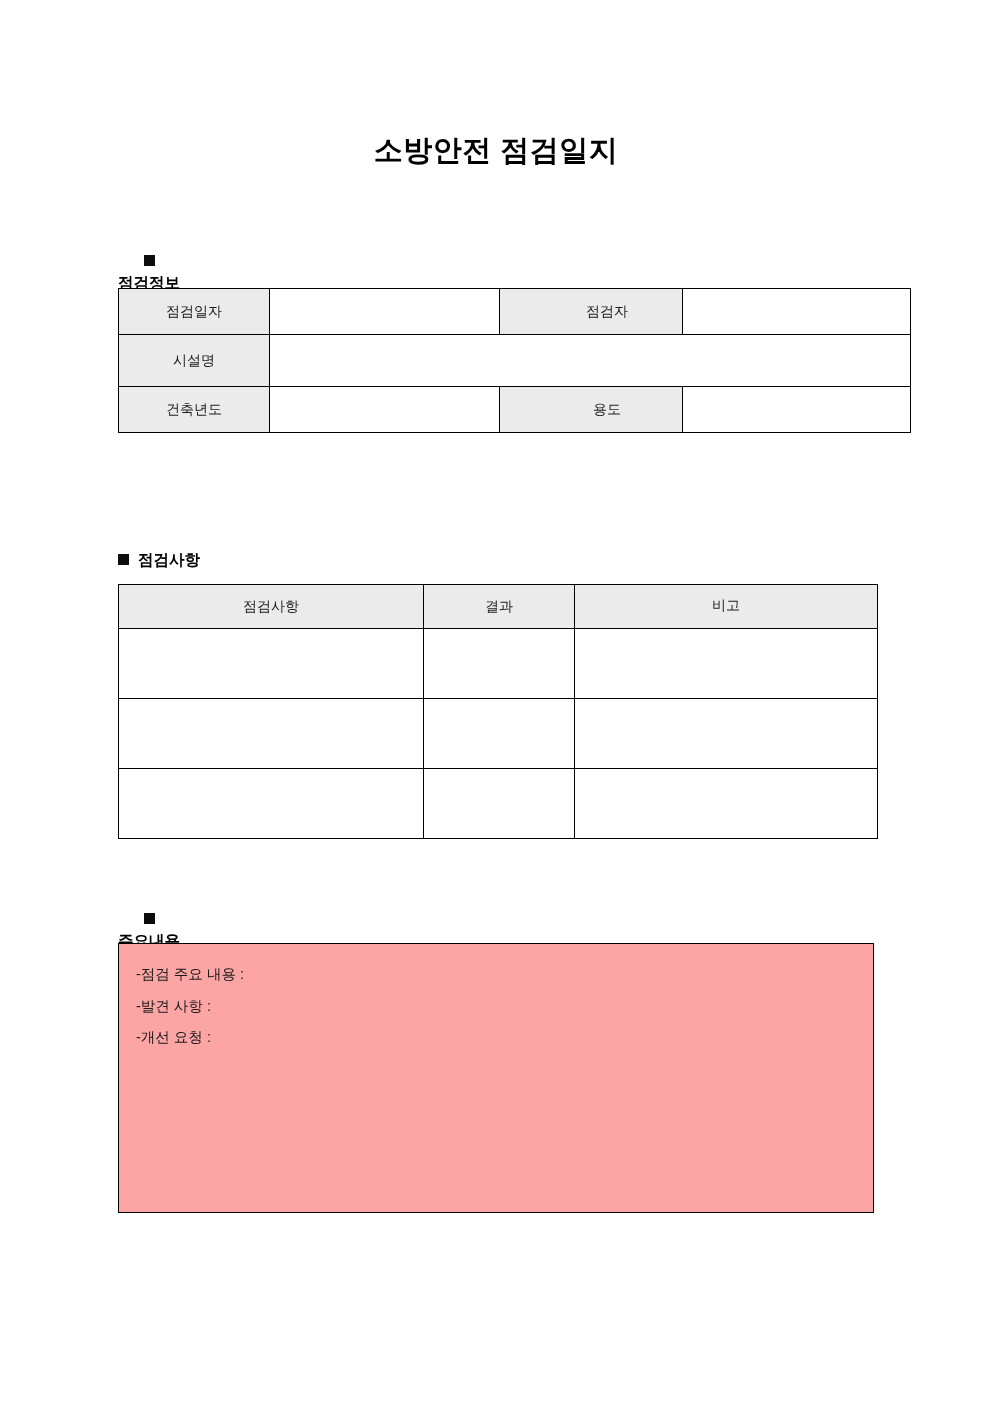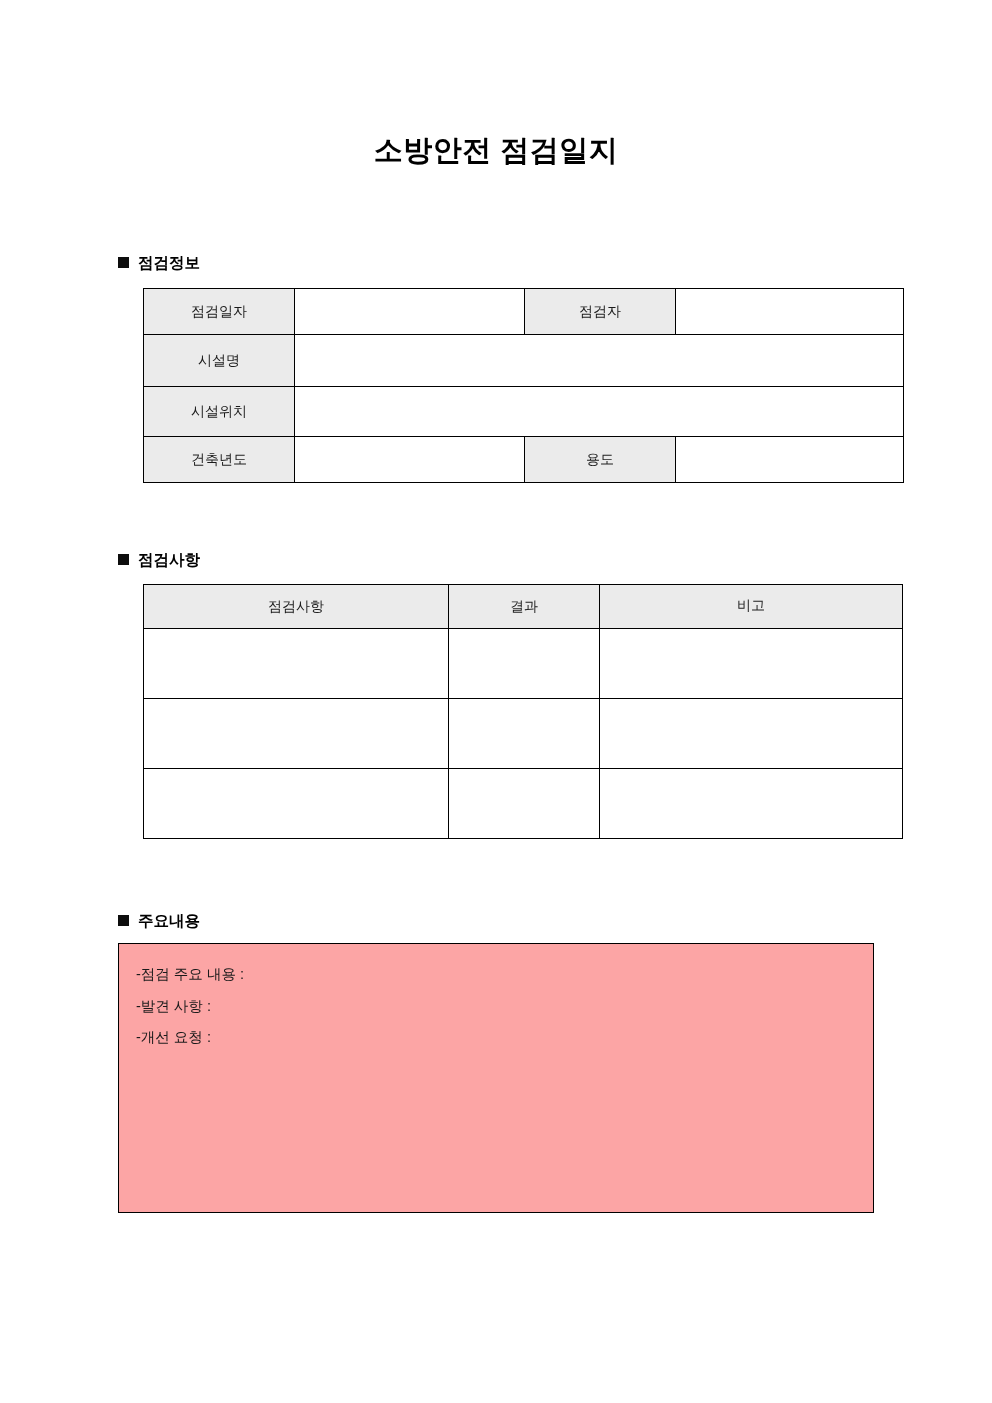--- a/index.html
+++ b/index.html
@@ -51,31 +51,30 @@
     align-items: center;
     gap: 9px;
   }
   .section-heading .bullet {
     display: inline-block;
     width: 11px;
     height: 11px;
     background: #0d0d0d;
     flex: 0 0 auto;
   }
-  #heading-info   { left: 118px; top: 255px; }
+  #heading-info   { left: 118px; top: 255px; flex-direction: column; }
   #heading-items  { left: 118px; top: 552px; text-align: center; }
-  #heading-main   { left: 118px; top: 913px; }
+  #heading-main   { left: 118px; top: 913px; flex-direction: column; }
 
   
   .form-table {
     position: absolute;
     border-collapse: collapse;
     table-layout: fixed;
     font-size: 14px;
-    margin-left: 25px;
   }
   .form-table td, .form-table th {
     border: 1px solid #000000;
     padding: 0;
     margin: 0;
     font-weight: normal;
     font-size: 14px;
     text-align: center;
     vertical-align: middle;
     line-height: 1.3;
@@ -89,21 +88,21 @@
   }
 
   
   #table-info {
     left: 118px;
     top: 288px;
     width: 756px;
   }
   #table-info .c1 { width: 150px; }
   #table-info .c2 { width: 229px; }
-  #table-info .c3 { width: 150px; }
+  #table-info .c3 { width: 150px; padding-left: 32px; }
   #table-info .c4 { width: 227px; }
   #table-info tr.r1 td { height: 45px; }
   #table-info tr.r2 td { height: 51px; }
   #table-info tr.r3 td { height: 49px; }
   #table-info tr.r4 td { height: 45px; }
 
   
   #table-items {
     left: 118px;
     top: 584px;
@@ -154,24 +153,20 @@
       <tr class="r1">
         <td class="lbl c1">점검일자</td>
         <td class="val c2"></td>
         <td class="lbl c3">점검자</td>
         <td class="val c4"></td>
       </tr>
       <tr class="r2">
         <td class="lbl c1">시설명</td>
         <td class="val" colspan="3"></td>
       </tr>
-      <tr class="r3">
-        <td class="lbl c1">시설위치</td>
-        <td class="val" colspan="3"></td>
-      </tr>
       <tr class="r4">
         <td class="lbl c1">건축년도</td>
         <td class="val c2"></td>
         <td class="lbl c3">용도</td>
         <td class="val c4"></td>
       </tr>
     </tbody>
   </table>
 
   <div class="section-heading" id="heading-items">

